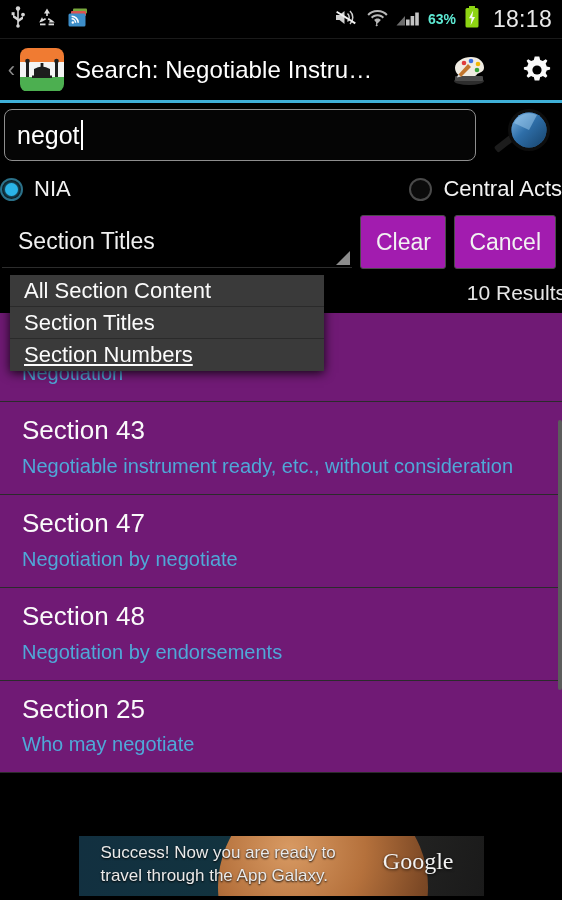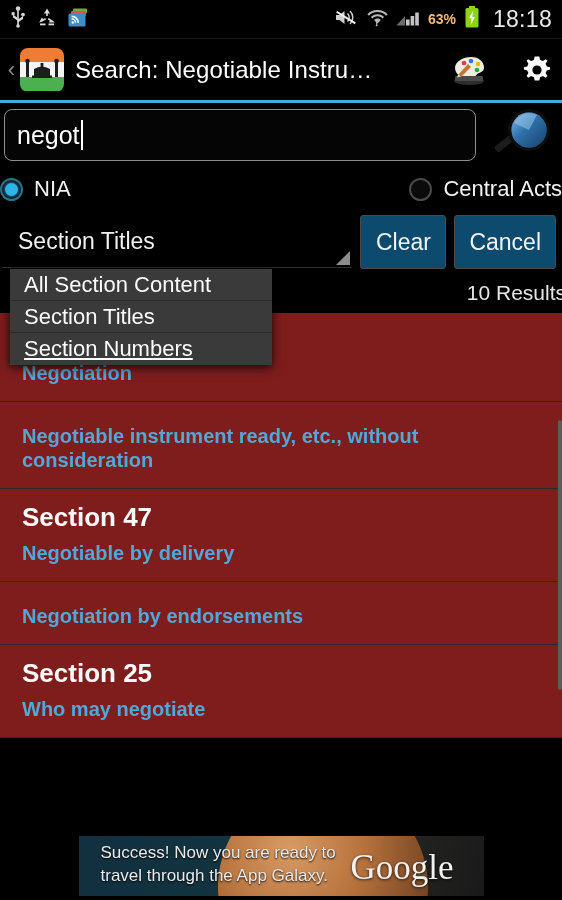--- a/index.html
+++ b/index.html
@@ -6,21 +6,21 @@
   html,body { width:562px; height:900px; background:#000; overflow:hidden; }
   body { font-family:"Liberation Sans", sans-serif; color:#fff; -webkit-font-smoothing:antialiased; }
 
   
   .statusbar { height:38px; background:#000; display:flex; align-items:center;
                padding:0 10px; position:relative; }
   .sb-left { display:flex; align-items:center; gap:11px; }
   .sb-right { position:absolute; right:10px; top:0; height:38px;
               display:flex; align-items:center; gap:8px; }
   .sb-time { font-size:23px; color:#e9e9e9; letter-spacing:0.3px; margin-left:5px; }
-  .sb-pct { font-size:14px; color:#fdba74; font-weight:bold; }
+  .sb-pct { font-size:14px; color:#5eead4; font-weight:bold; }
   .sb-sep { height:1px; background:#1a1a1a; }
 
   
   .actionbar { height:61px; background:#000; display:flex; align-items:center;
                padding:0 12px 0 4px; position:relative; }
   .ab-back { font-size:22px; color:#8a8a8a; width:15px; text-align:center; }
   .ab-icon-app { width:44px; height:44px; border-radius:8px; overflow:hidden;
                  position:relative; flex:none; margin-left:1px; }
   .flag-s { height:33.3%; background:#f07b32; }
   .flag-w { height:33.4%; background:#f4f4f4; }
@@ -58,57 +58,57 @@
 
   
   .ctlrow { height:62px; display:flex; align-items:center; padding:0 6px 0 0;
             background:#000; gap:8px; }
   .spinner { flex:1; height:52px; margin-left:2px; position:relative;
              border-bottom:1px solid #2e2e2e; display:flex; align-items:center;
              padding-left:16px; background:#000; }
   .spinner-val { font-size:23px; color:#f0f0f0; }
   .spin-tri { position:absolute; right:2px; bottom:2px; width:0; height:0;
               border-left:14px solid transparent; border-bottom:14px solid #8c8c8c; }
-  .btn { height:54px; min-width:86px; padding:12px 14px; background:#0c4a6e;
+  .btn { height:54px; min-width:86px; padding:12px 14px; background:#a21caf;
          border:1px solid #4a4a4a; border-radius:3px; color:#f2f2f2; font-size:23px;
          font-family:"Liberation Sans", sans-serif; display:flex; align-items:center;
          justify-content:center; }
 
   
   .reshdr { height:40px; display:flex; align-items:center; justify-content:flex-end;
             padding-right:0; background:#000; position:relative; }
   .rescount { font-size:21px; color:#e6e6e6; margin-right:-4px; }
 
   
   .list { background:#000; }
-  .row { padding:14px 22px 16px 22px; border-bottom:1px solid #2b2b2b; background:#7f1d1d;font-weight:bold; }
+  .row { padding:14px 22px 16px 22px; border-bottom:1px solid #2b2b2b; background:#701a75; }
   .row-title { font-size:26px; color:#fafafa; line-height:1.15; }
   .row-sub { font-size:20px; color:#4fa8d8; margin-top:8px; line-height:1.2; }
   .row.first { padding-top:10px; }
 
   
-  .dropdown { position:absolute; left:10px; top:269px; width:262px;
+  .dropdown { position:absolute; left:10px; top:275px; width:314px;
               background:#3a3a3a; box-shadow:0 2px 10px rgba(0,0,0,0.85);
               z-index:50; }
   .dd-item { height:32px; display:flex; align-items:center; padding-left:14px;
              font-size:22px; color:#fbfbfb; border-bottom:1px solid #2a2a2a; }
   .dd-item:last-child { border-bottom:none;text-decoration:underline; }
 
   
   .ad { position:absolute; left:0; bottom:0; width:562px; height:68px;
         background:#000; display:flex; align-items:center; justify-content:center; }
   .ad-inner { width:405px; height:60px; position:relative; overflow:hidden;
               background:linear-gradient(105deg,#123040 0%,#12333f 38%,#2a2a28 60%,#1a1a1a 100%); }
   .ad-planet { position:absolute; right:56px; top:-54px; width:210px; height:210px;
                border-radius:50%;
                background:radial-gradient(circle at 34% 32%, #d89a63 0%, #b5713c 38%, #7e4a26 68%, #4a2a16 100%); }
   .ad-text { position:absolute; left:22px; top:6px; font-size:17px; line-height:1.35;
              color:#eaeaea; text-shadow:0 1px 2px #000; z-index:2; }
   .ad-goog { position:absolute; right:30px; top:12px; z-index:3;
-             font-family:"Liberation Serif", serif; font-size:35px; color:#f2f2f2;
+             font-family:"Liberation Serif", serif; font-size:24px; color:#f2f2f2;
              text-shadow:0 1px 3px rgba(0,0,0,0.8); }
   .scrollbar { position:absolute; right:0; width:4px; background:#5c5c5c; border-radius:2px; }
 </style>
 </head>
 <body>
 
 <div class="statusbar">
   <div class="sb-left">
     <span>
       <svg width="16" height="22" viewBox="0 0 16 22">
@@ -289,27 +289,29 @@
 <div class="reshdr">
   <span class="rescount">10 Results</span>
 </div>
 
 <div class="list">
   <div class="row first">
     <div class="row-title">Section 14</div>
     <div class="row-sub">Negotiation</div>
   </div>
   <div class="row">
+    <div class="row-title">Section 43</div>
     <div class="row-sub">Negotiable instrument ready, etc., without consideration</div>
   </div>
   <div class="row">
     <div class="row-title">Section 47</div>
-    <div class="row-sub">Negotiable by delivery</div>
+    <div class="row-sub">Negotiation by negotiate</div>
   </div>
   <div class="row">
+    <div class="row-title">Section 48</div>
     <div class="row-sub">Negotiation by endorsements</div>
   </div>
   <div class="row">
     <div class="row-title">Section 25</div>
     <div class="row-sub">Who may negotiate</div>
   </div>
 </div>
 <div class="scrollbar" style="top:420px;height:270px;"></div>
 
 <div class="dropdown">

